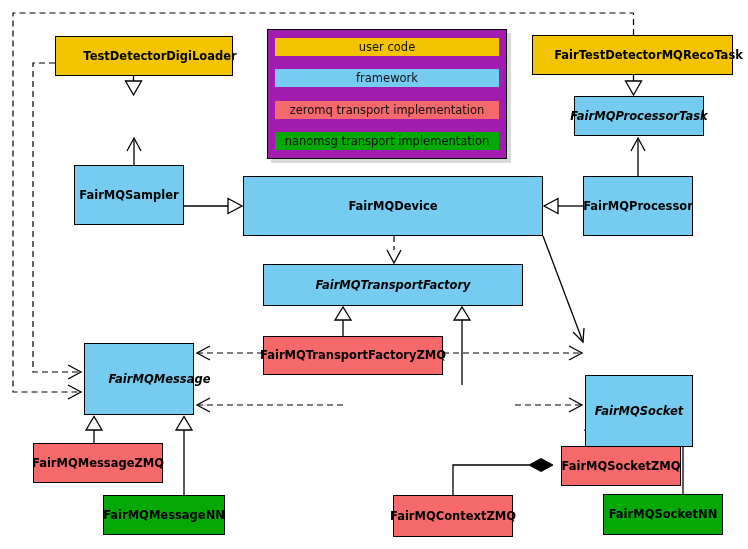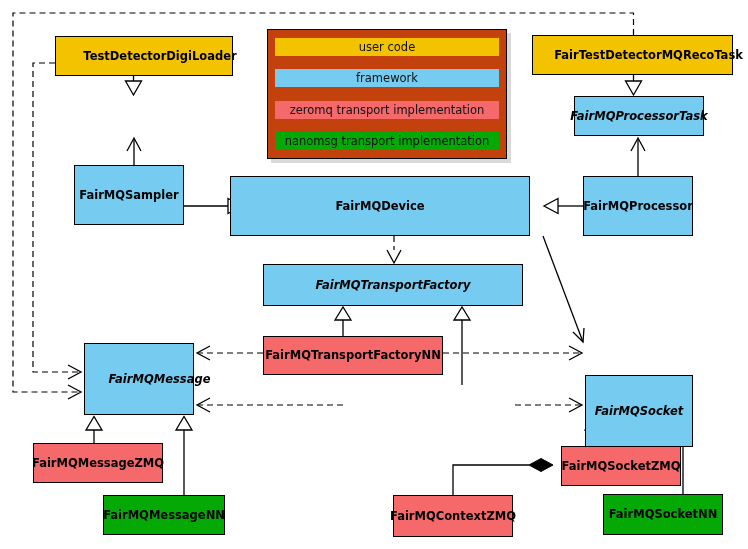--- a/index.html
+++ b/index.html
@@ -13,21 +13,21 @@
     border:1.6px solid #000;font-weight:700;font-size:11.5px;color:#000;
     text-align:center;line-height:1.1;box-sizing:border-box;white-space:nowrap;
   }
   .node.user{background:#F3C300;padding-left:32px;}
   .node.fw{background:#75CCF0;}
   .node.zmq{background:#F5696B;}
   .node.nn{background:#05A905;}
   .node.abstract{font-style:italic;}
   .legend{
     position:absolute;left:267px;top:29px;width:240px;height:130px;
-    background:#c2410c;border:1.6px solid #000;box-sizing:border-box;
+    background:#a21caf;border:1.6px solid #000;box-sizing:border-box;
     display:flex;flex-direction:column;justify-content:space-between;
     padding:8px 7px;box-shadow:4px 4px 0 #d9d9d9;
   }
   .lrow{
     height:18px;display:flex;align-items:center;justify-content:center;
     font-size:11.5px;font-weight:400;color:#111;white-space:nowrap;
   }
   .lrow.c0{background:#F3C300;}
   .lrow.c1{background:#75CCF0;}
   .lrow.c2{background:#F5696B;}
@@ -104,24 +104,24 @@
     <div class="lrow c0">user code</div>
     <div class="lrow c1">framework</div>
     <div class="lrow c2">zeromq transport implementation</div>
     <div class="lrow c3">nanomsg transport implementation</div>
   </div>
 
   <div class="node user" style="left:55px;top:36px;width:178px;height:40px;">TestDetectorDigiLoader</div>
   <div class="node user" style="left:532px;top:35px;width:201px;height:40px;">FairTestDetectorMQRecoTask</div>
   <div class="node fw abstract" style="left:574px;top:96px;width:130px;height:40px;">FairMQProcessorTask</div>
   <div class="node fw" style="left:74px;top:165px;width:110px;height:60px;">FairMQSampler</div>
-  <div class="node fw" style="left:230px;top:176px;width:300px;height:60px;">FairMQDevice</div>
+  <div class="node fw" style="left:243px;top:176px;width:300px;height:60px;">FairMQDevice</div>
   <div class="node fw" style="left:583px;top:176px;width:110px;height:60px;">FairMQProcessor</div>
   <div class="node fw abstract" style="left:263px;top:264px;width:260px;height:42px;">FairMQTransportFactory</div>
-  <div class="node zmq" style="left:263px;top:336px;width:180px;height:39px;">FairMQTransportFactoryNN</div>
+  <div class="node zmq" style="left:263px;top:336px;width:180px;height:39px;">FairMQTransportFactoryZMQ</div>
   <div class="node fw abstract" style="left:84px;top:343px;width:110px;height:72px;padding-left:41px;">FairMQMessage</div>
   <div class="node fw abstract" style="left:585px;top:343px;width:108px;height:72px;margin-top:32px;">FairMQSocket</div>
   <div class="node zmq" style="left:33px;top:443px;width:130px;height:40px;">FairMQMessageZMQ</div>
   <div class="node nn" style="left:103px;top:495px;width:122px;height:40px;">FairMQMessageNN</div>
   <div class="node zmq" style="left:393px;top:495px;width:120px;height:42px;">FairMQContextZMQ</div>
   <div class="node zmq" style="left:553px;top:446px;width:120px;height:40px;margin-left:8px;">FairMQSocketZMQ</div>
   <div class="node nn" style="left:603px;top:494px;width:120px;height:41px;">FairMQSocketNN</div>
 
 </div>
 

